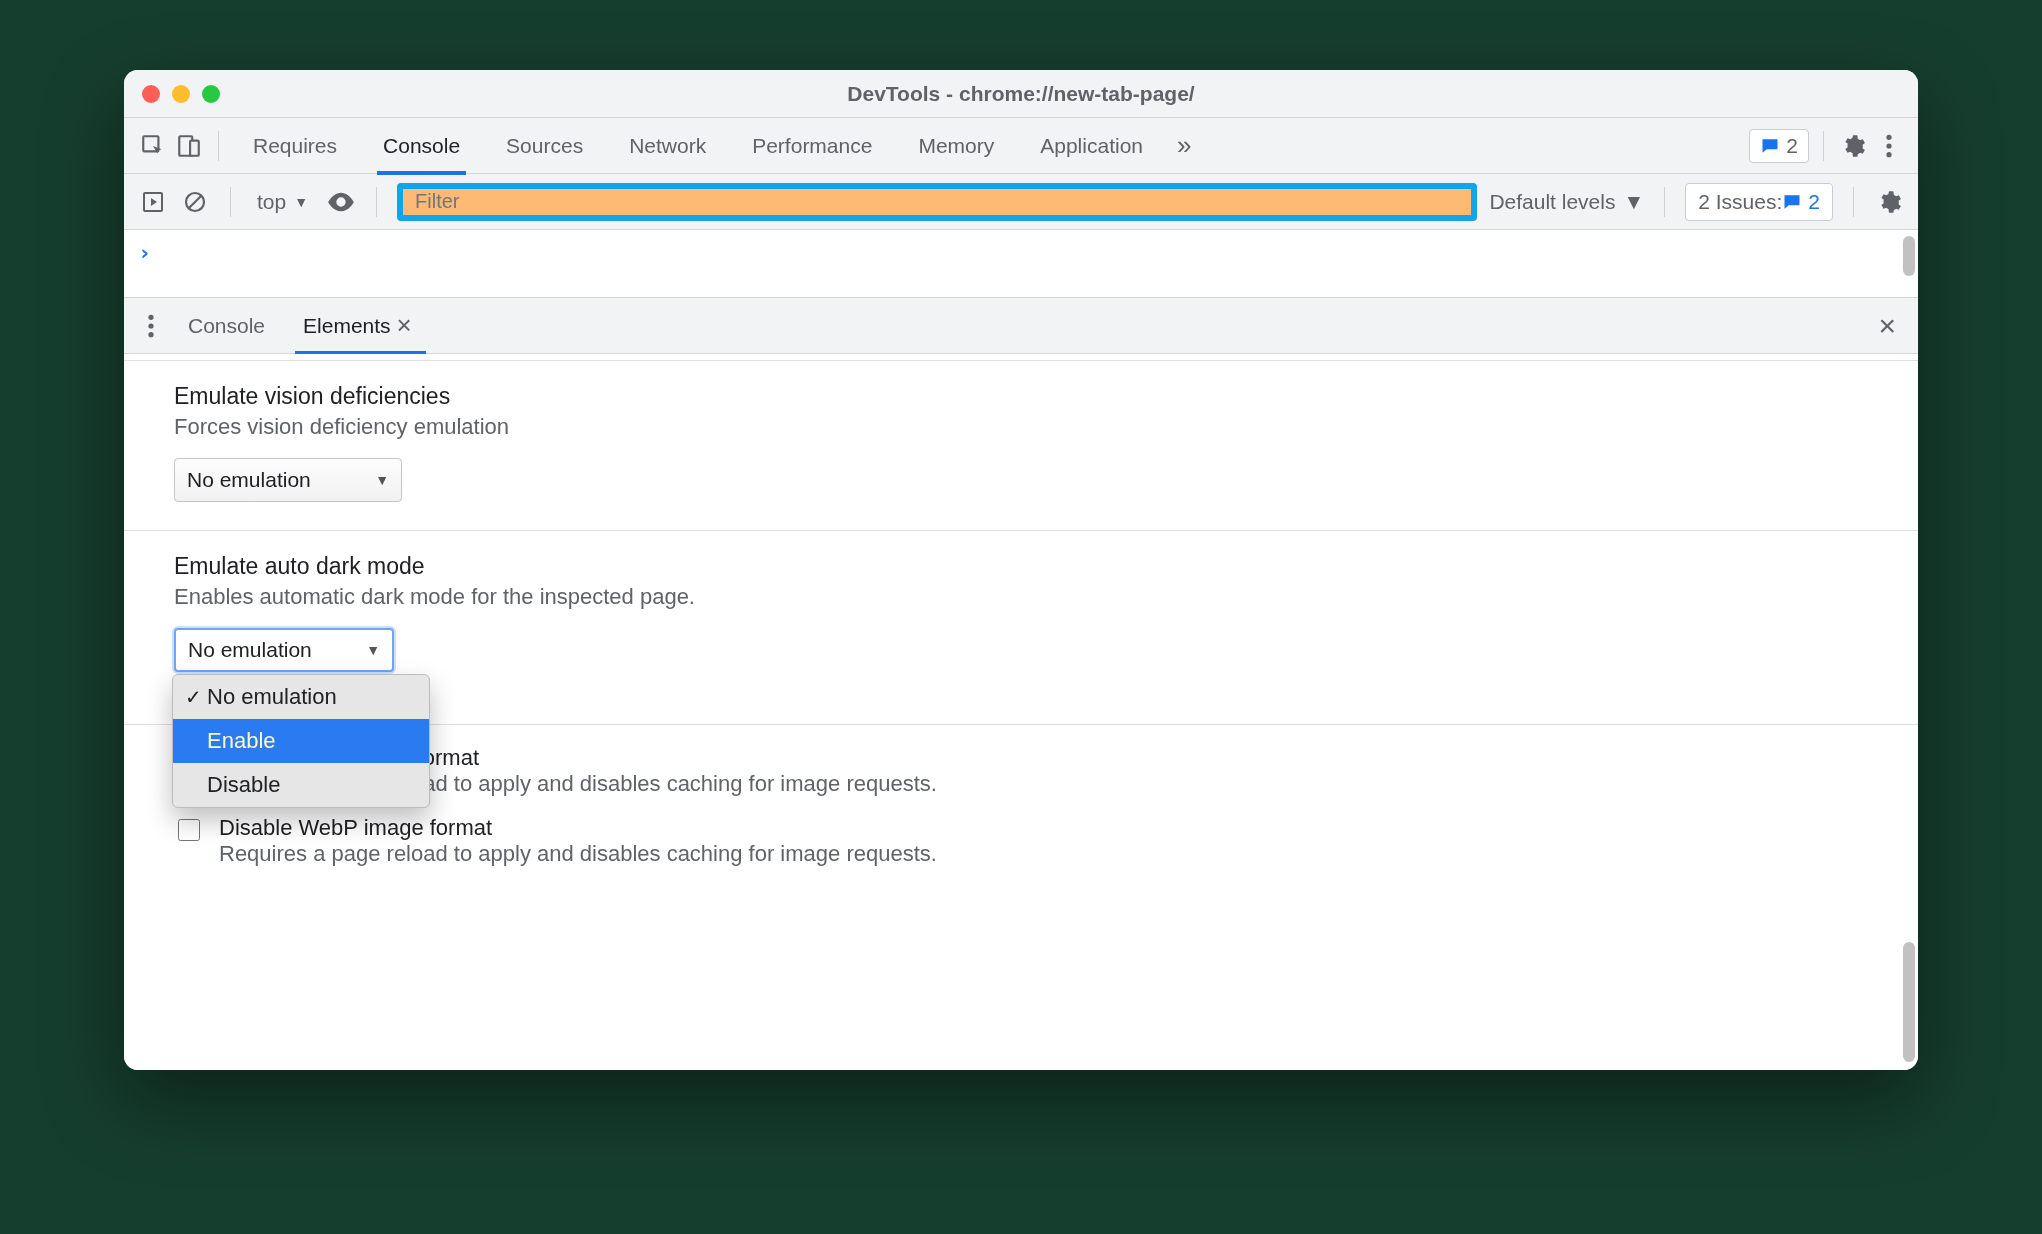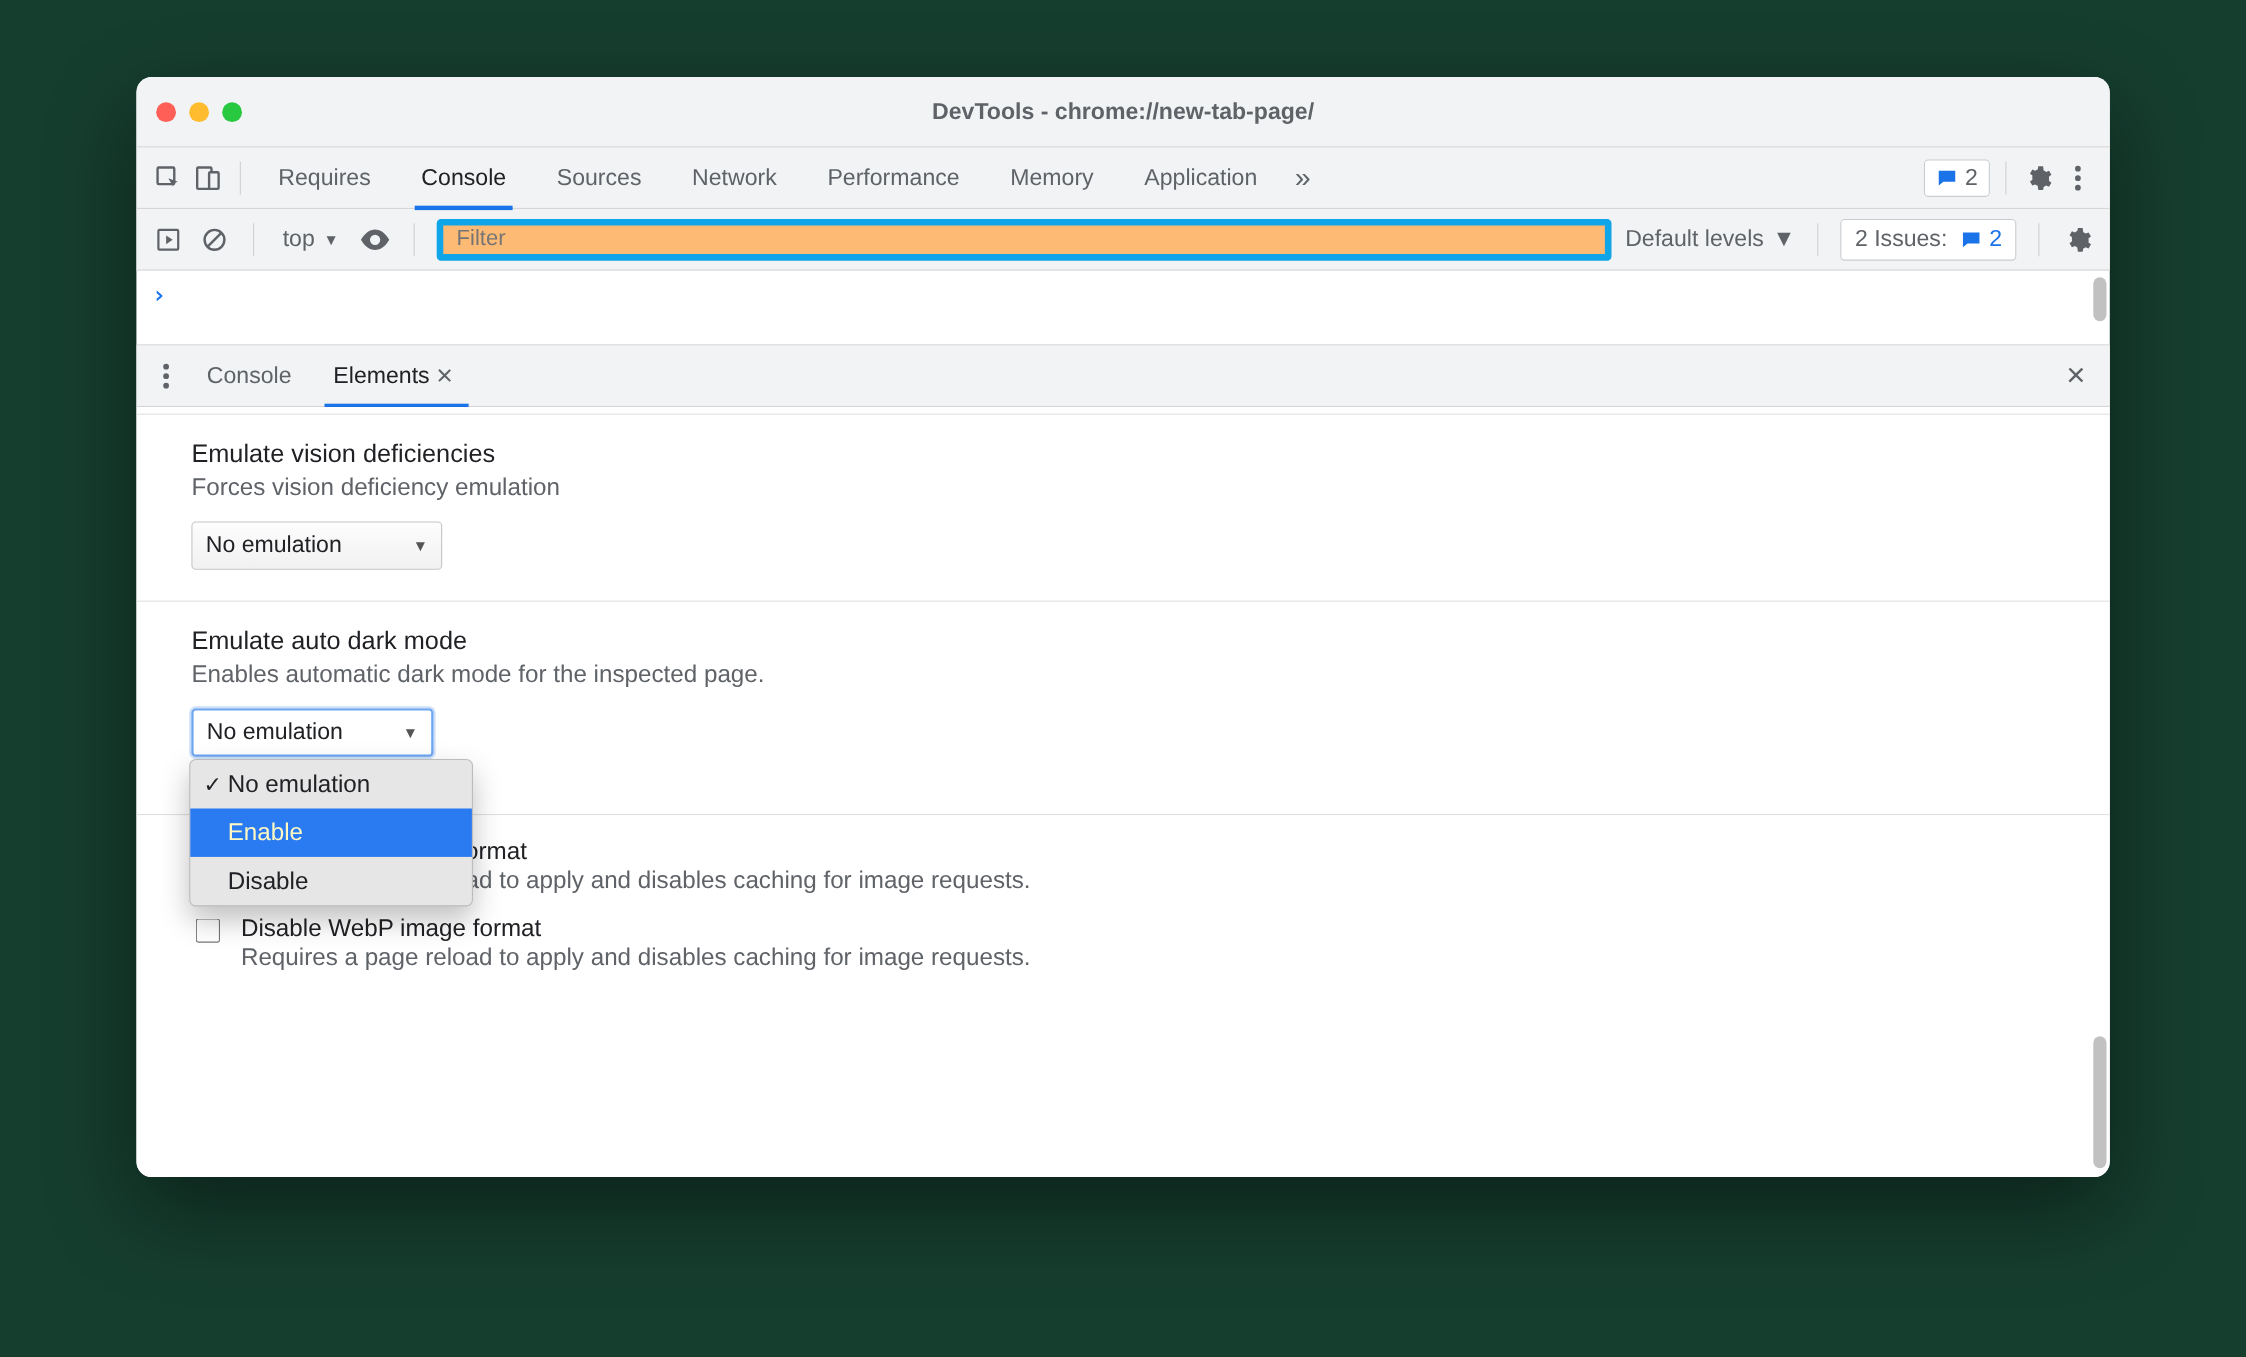--- a/index.html
+++ b/index.html
@@ -24,21 +24,21 @@
     background: #fff;
     border-radius: 14px;
     box-shadow: 0 30px 80px rgba(0,0,0,0.45);
     overflow: hidden;
     display: flex;
     flex-direction: column;
   }
 
   
   .titlebar {
-    height: 64px;
+    height: 48px;
     background: #f1f3f4;
     border-bottom: 1px solid #d6d6d6;
     display: flex;
     align-items: center;
     position: relative;
   }
   .traffic-lights {
     display: flex;
     gap: 12px;
     margin-left: 18px;
@@ -138,21 +138,21 @@
     background:#fdba74;
     padding:0 12px;
     font-size:20px;
     color:#303030;
   }
   .levels {
     display:flex; align-items:center; gap:8px;
     cursor:pointer;
   }
   .issues {
-    display:flex; align-items:center; gap:12px;
+    display:flex; align-items:center; gap:0;
     border:1px solid #c9cdd1;
     background:#fff;
     height:38px;
     padding:0 12px;
     border-radius:4px;
     cursor:pointer;
   }
   .issues .blue { color:#1a73e8; display:flex; align-items:center; gap:6px;}
 
   

